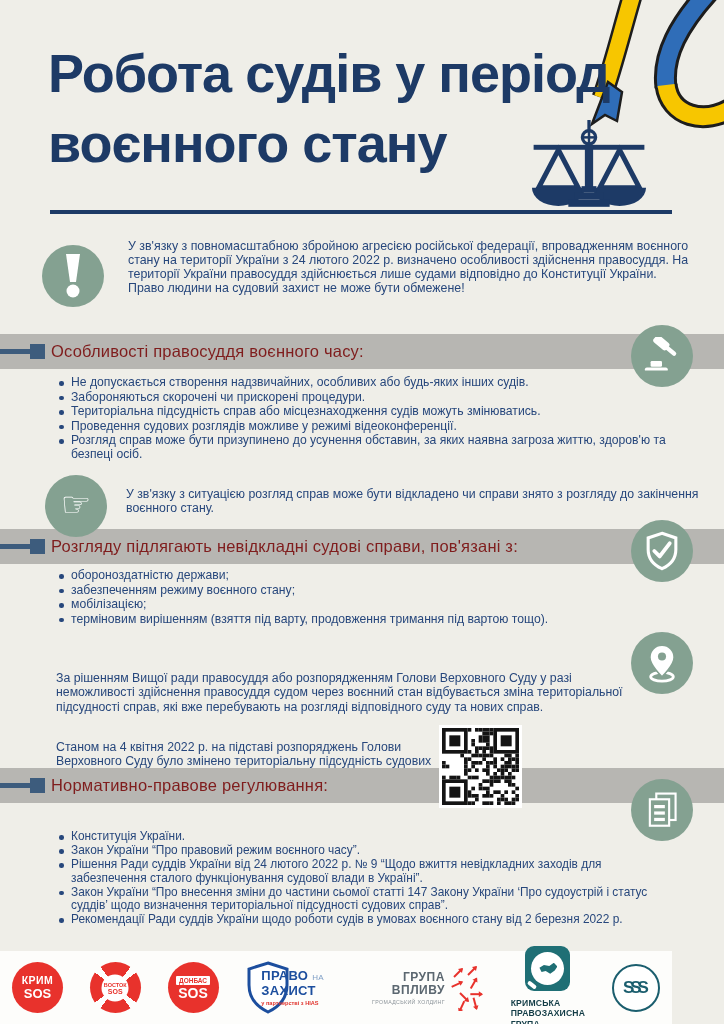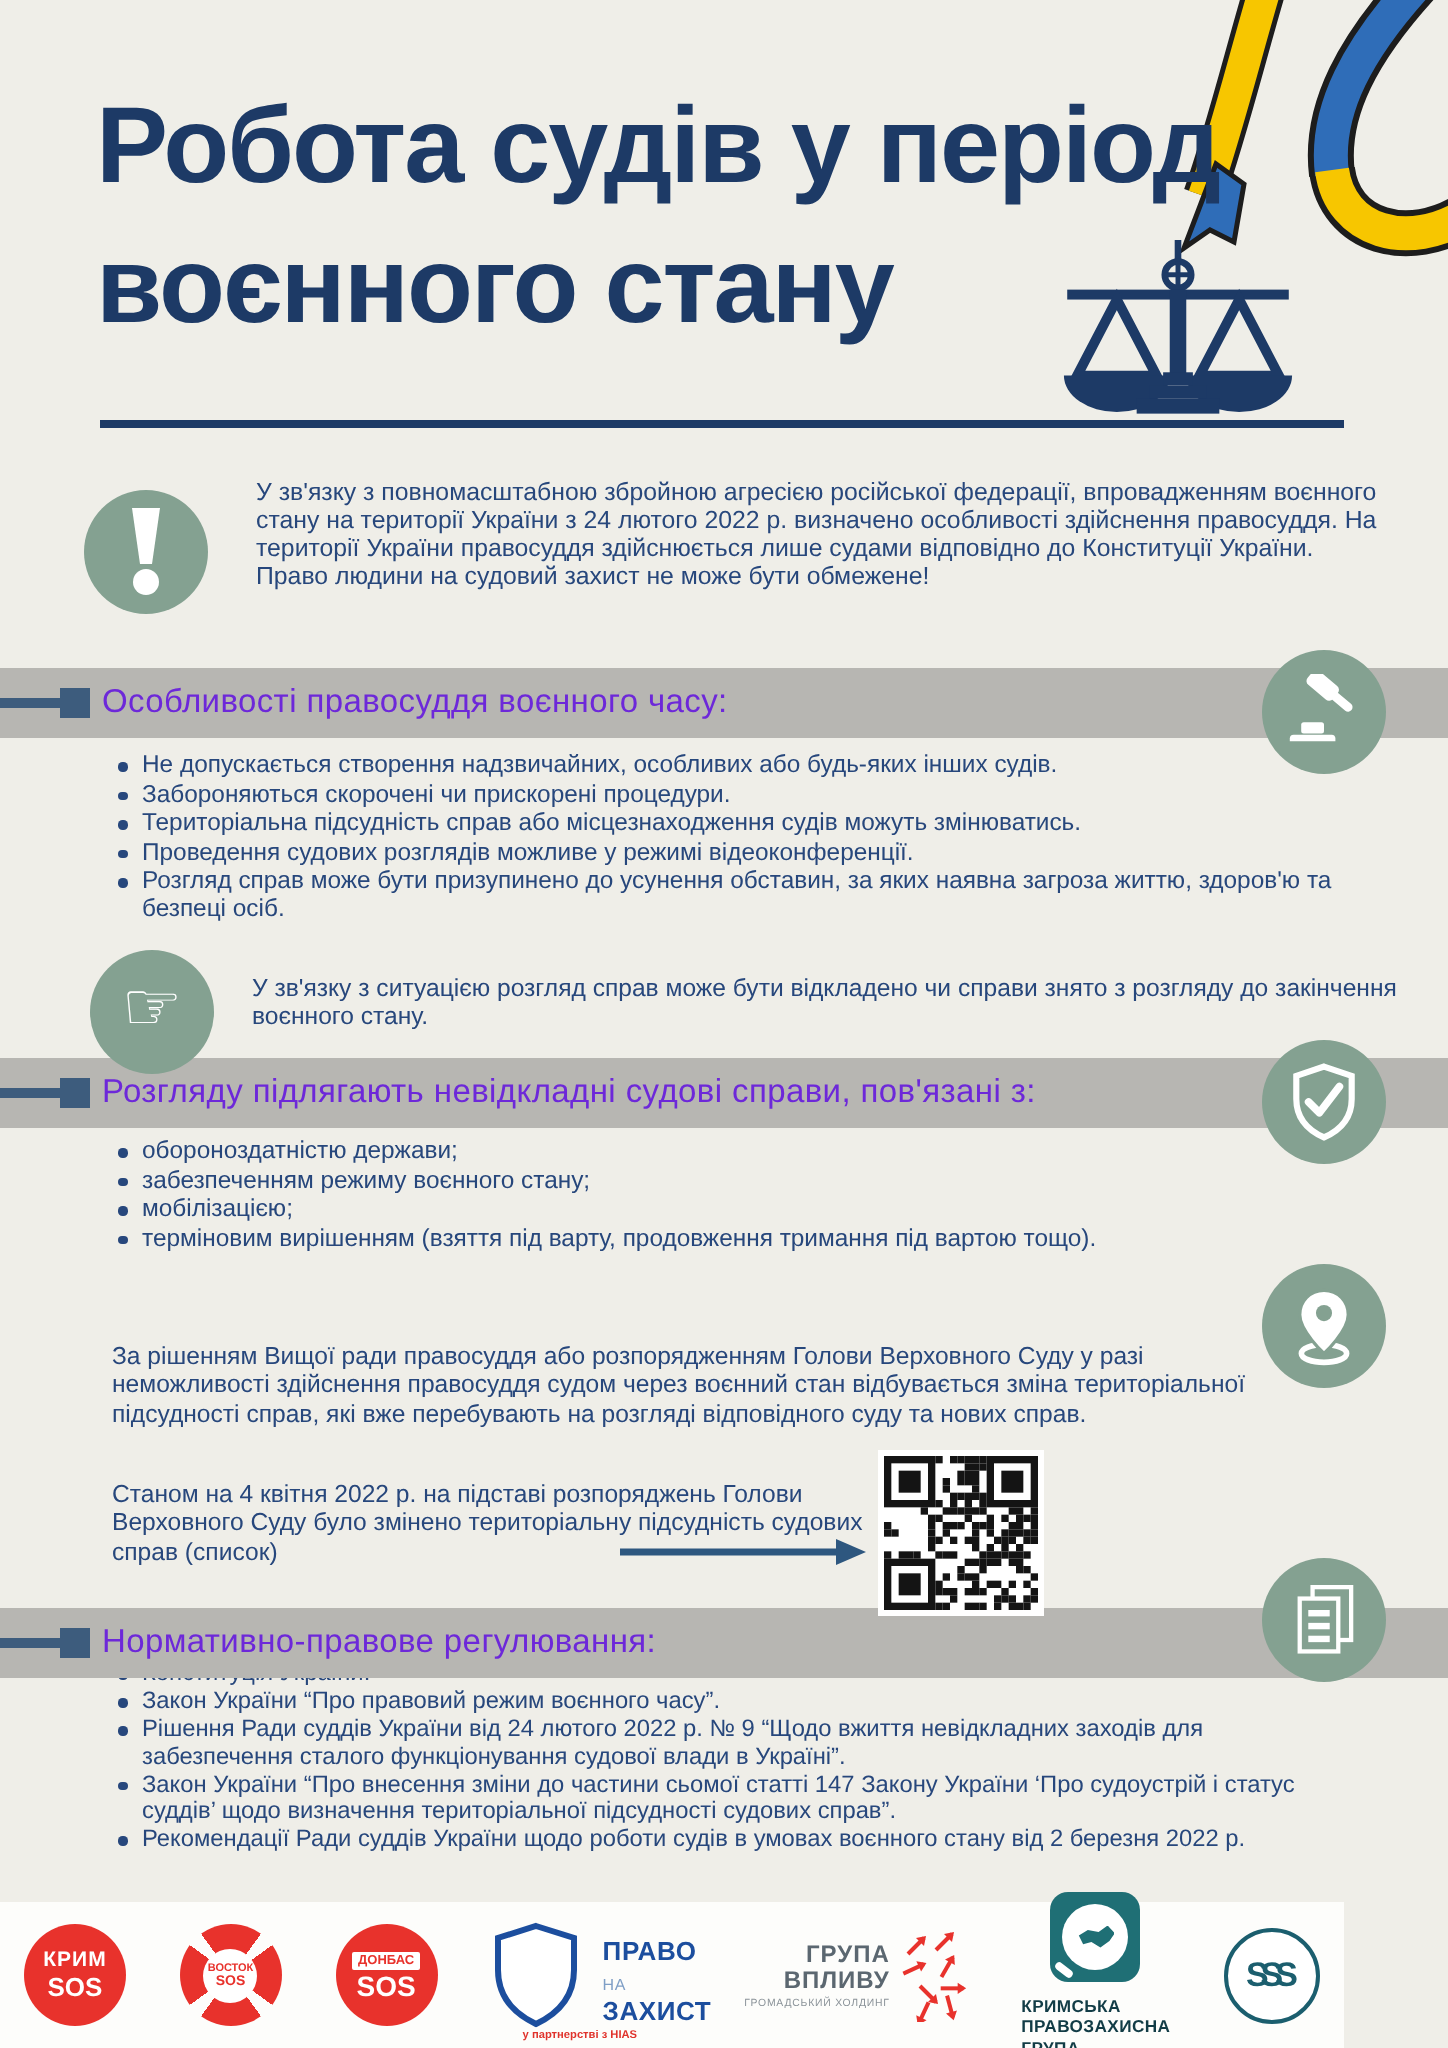--- a/index.html
+++ b/index.html
@@ -24,22 +24,22 @@
     background:#84a191; display:flex; align-items:center; justify-content:center; z-index:3; }
   
   .intro-icon { left:42px; top:245px; }
   .intro-text { position:absolute; left:128px; top:240px; width:566px;
     font-size:12.4px; line-height:13.9px; }
   
   .band { position:absolute; left:0; width:724px; height:35px; background:#b7b6b2;
     display:flex; align-items:center; z-index:1; }
   .band .marker-line { position:absolute; left:0; top:15px; width:33px; height:5px; background:#3d5c7d; }
   .band .marker-square { position:absolute; left:30px; top:10px; width:15px; height:15px; background:#3d5c7d; }
-  .band h2 { margin-left:51px; font-size:16.5px; font-weight:normal; color:#6d28d9; letter-spacing:0.2px; }
-  .band-1 { top:334px; }  .band-2 { top:529px; }  .band-3 { top:641px; }  .band-4 { top:804px; }
+  .band h2 { margin-left:51px; font-size:16.5px; font-weight:normal; color:#7f1d1d; letter-spacing:0.2px; }
+  .band-1 { top:334px; }  .band-2 { top:529px; }  .band-3 { top:641px; }  .band-4 { top:768px; }
   .gavel-circle { left:631px; top:325px; }
   .shield-circle { left:631px; top:520px; }
   .pin-circle { left:631px; top:632px; }
   .docs-circle { left:631px; top:779px; }
   
   .blist { position:absolute; list-style:none; }
   .blist li { position:relative; padding-left:15px; font-size:12.2px; line-height:13.6px; margin-bottom:1px; }
   .blist li::before { content:""; position:absolute; left:3px; top:5px; width:4.5px; height:4.5px;
      border-radius:50%; background:#27477c; }
   .list-features { left:56px; top:376px; width:612px; }
@@ -68,21 +68,21 @@
     background:conic-gradient(#e8322c 0 36deg,#fdfdfb 36deg 54deg,#e8322c 54deg 126deg,#fdfdfb 126deg 144deg,#e8322c 144deg 216deg,#fdfdfb 216deg 234deg,#e8322c 234deg 306deg,#fdfdfb 306deg 324deg,#e8322c 324deg 360deg); }
   .ring-center { position:absolute; left:50%; top:50%; transform:translate(-50%,-50%);
     width:27px; height:27px; border-radius:50%; background:#fff; color:#e8322c;
     display:flex; flex-direction:column; align-items:center; justify-content:center; font-weight:bold; }
   .ring-center .v1 { font-size:5.5px; } .ring-center .v2 { font-size:7px; }
   .don-label { background:#fff; color:#e8322c; font-size:6.5px; font-weight:bold; padding:1px 3px; border-radius:1px; margin-bottom:1px; }
   .don-sos { font-size:14px; font-weight:bold; line-height:1; }
   .r2p { position:relative; width:100px; height:58px; }
   .r2p svg { position:absolute; left:0; top:2px; }
   .r2p-text { position:absolute; left:16px; top:9px; color:#1c4e9e; }
-  .r2p-row1 { font-size:13px; font-weight:bold; letter-spacing:0.3px;margin-left:40px; }
+  .r2p-row1 { font-size:13px; font-weight:bold; letter-spacing:0.3px; }
   .r2p-row1 .na { font-size:8px; font-weight:normal; color:#7f9fc6; }
   .r2p-partner { font-size:5.6px; color:#e0332c; margin-top:2px; font-weight:bold; }
   .vplyvu { display:flex; align-items:center; gap:5px; }
   .vplyvu-text { text-align:right; color:#5b6770; }
   .vplyvu-l { font-size:12px; font-weight:bold; line-height:13px; letter-spacing:0.5px; }
   .vplyvu-sub { font-size:5.2px; color:#8b9399; letter-spacing:0.4px; margin-top:2px; }
   .zmina { width:104px; height:42px; border-radius:3px;
     background:linear-gradient(90deg,#e04a31,#c0399f,#4a5fd0,#2e9e77,#45b649);
     display:flex; align-items:center; justify-content:center;
     color:#fff; font-size:23px; font-weight:bold; letter-spacing:2px; }

